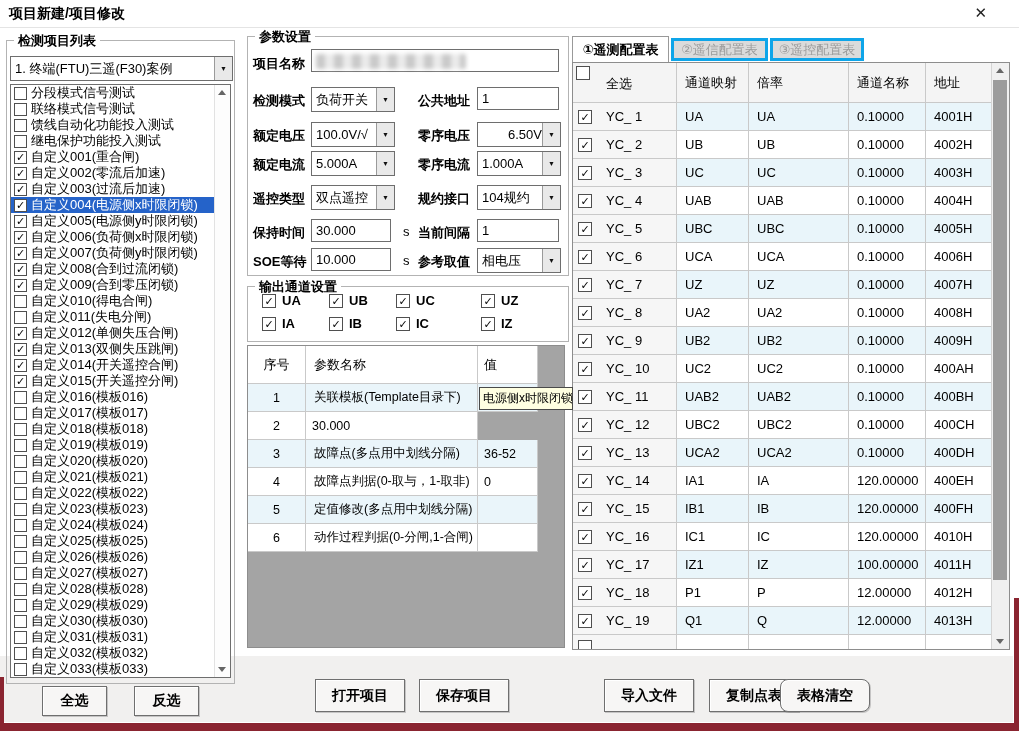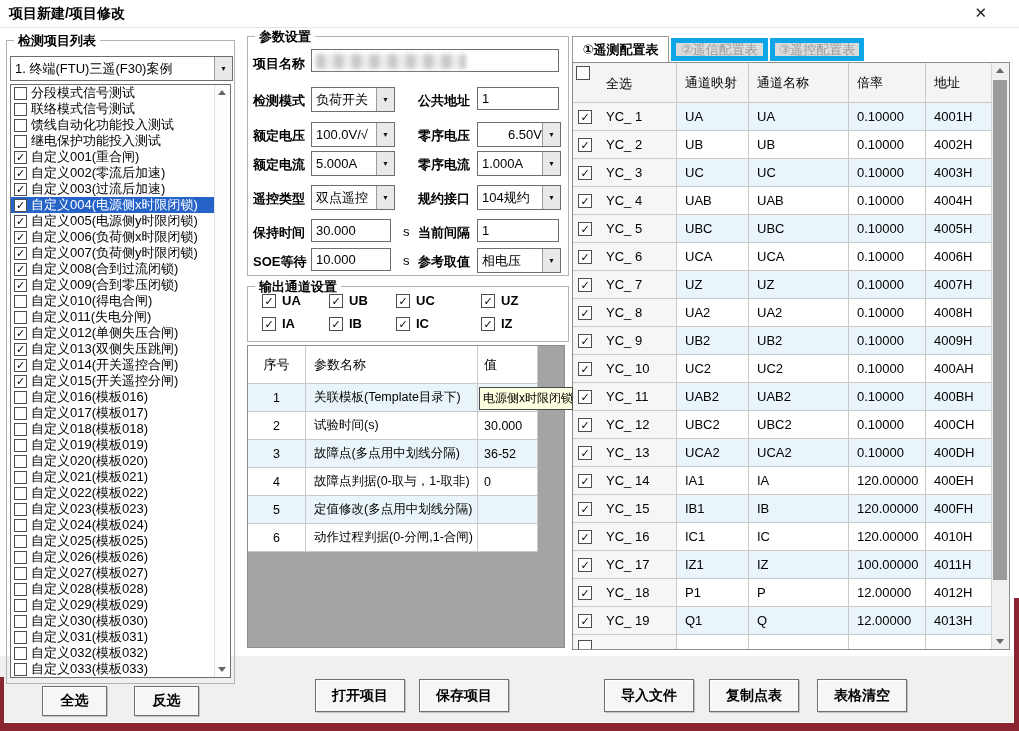--- a/index.html
+++ b/index.html
@@ -61,21 +61,21 @@
   .pt-c.num{justify-content:center;}
   .pt-c.nm{padding-left:8px;}
   .pt-c.val{padding-left:6px;}
   .pt-row.alt .pt-c{background:#eaf5fa;}
   .tooltip{position:absolute;left:479px;top:387px;width:94px;height:23px;background:#ffffe1;border:1px solid #4a4a4a;
            display:flex;align-items:center;padding-left:3px;font-size:12px;white-space:nowrap;overflow:hidden;z-index:40;box-sizing:border-box;}
 
   
   .tab{position:absolute;top:38px;height:23px;display:flex;align-items:center;justify-content:center;font-size:13px;box-sizing:border-box;}
   .tab.active{top:36px;height:26px;background:#fff;border:1px solid #999;border-bottom:none;font-weight:700;z-index:3;}
-  .tab.inactive{background:#dbdbdb;color:#9b9b9b;border:5px solid #0ea5e9;}
+  .tab.inactive{background:#dbdbdb;color:#9b9b9b;border:3px solid #0ea5e9;}
   .tab1{left:572px;width:97px;}
   .tab2{left:671px;width:97px;}
   .tab3{left:770px;width:94px;}
 
   .rtable{position:absolute;left:572px;top:62px;width:438px;height:588px;background:#fff;border:1px solid #8d8d8d;box-sizing:border-box;overflow:hidden;}
   .rt-head,.rrow{display:grid;grid-template-columns:104px 72px 100px 77px 68px;}
   .rt-head{height:40px;}
   .rt-hc{background:#f4f4f4;border-right:1px solid #c9c9c9;border-bottom:1px solid #c9c9c9;display:flex;align-items:center;padding-left:8px;font-size:13px;position:relative;box-sizing:border-box;}
   .rt-hc.first{padding-left:0;}
   .rt-hc.first .cb{position:absolute;left:3px;top:3px;}
@@ -93,21 +93,21 @@
   .rt-scroll .tri-dn{left:4px;}
   .thumb{position:absolute;left:1px;top:17px;width:14px;height:500px;background:#9b9b9b;}
 
   
   .footer-band{position:absolute;left:0;top:656px;width:1013px;height:66px;background:#f1f0ef;}
   .fbtn{position:absolute;top:679px;width:90px;height:33px;}
   button.fbtn:nth-of-type(1){left:315px;}
   button.fbtn:nth-of-type(2){left:419px;}
   button.fbtn:nth-of-type(3){left:594px;margin-left:10px;}
   button.fbtn:nth-of-type(4){left:709px;}
-  button.fbtn:nth-of-type(5){left:817px;}
+  button.fbtn:nth-of-type(5){left:780px;border-radius:8px;}
 
   
   .m-edge{position:absolute;background:#8a2430;}
   .m-bottom{left:0;top:723px;width:1019px;height:8px;}
   .m-left{left:0;top:677px;width:4px;height:54px;}
   .m-right{left:1014px;top:598px;width:5px;height:133px;}
 </style>
 </head>
 <body>
 
@@ -536,21 +536,20 @@
       <div>
 
           <div class="pt-row alt">
             <div class="pt-c num">1</div>
             <div class="pt-c nm">关联模板(Template目录下)</div>
             <div class="pt-c val"></div>
           </div>
 
           <div class="pt-row">
             <div class="pt-c num">2</div>
-            <div class="pt-c nm">试验时间(s)</div>
             <div class="pt-c val">30.000</div>
           </div>
 
           <div class="pt-row alt">
             <div class="pt-c num">3</div>
             <div class="pt-c nm">故障点(多点用中划线分隔)</div>
             <div class="pt-c val">36-52</div>
           </div>
 
           <div class="pt-row">
@@ -578,22 +577,22 @@
     <div class="tab tab2 inactive">②遥信配置表</div>
     <div class="tab tab3 inactive">③遥控配置表</div>
 
     <div class="rtable">
       <div class="rt-head">
         <div class="rt-hc first">
           <span class="cb"></span>
           <span class="hl">全选</span>
         </div>
         <div class="rt-hc">通道映射</div>
+        <div class="rt-hc">倍率</div>
         <div class="rt-hc">通道名称</div>
-        <div class="rt-hc">倍率</div>
         <div class="rt-hc">地址</div>
       </div>
       <div>
 
           <div class="rrow alt">
             <div class="rc c0">
               <span class="cb">
                 <span class="tick">✓</span>
               </span>
               <span>YC_ 1</span>

